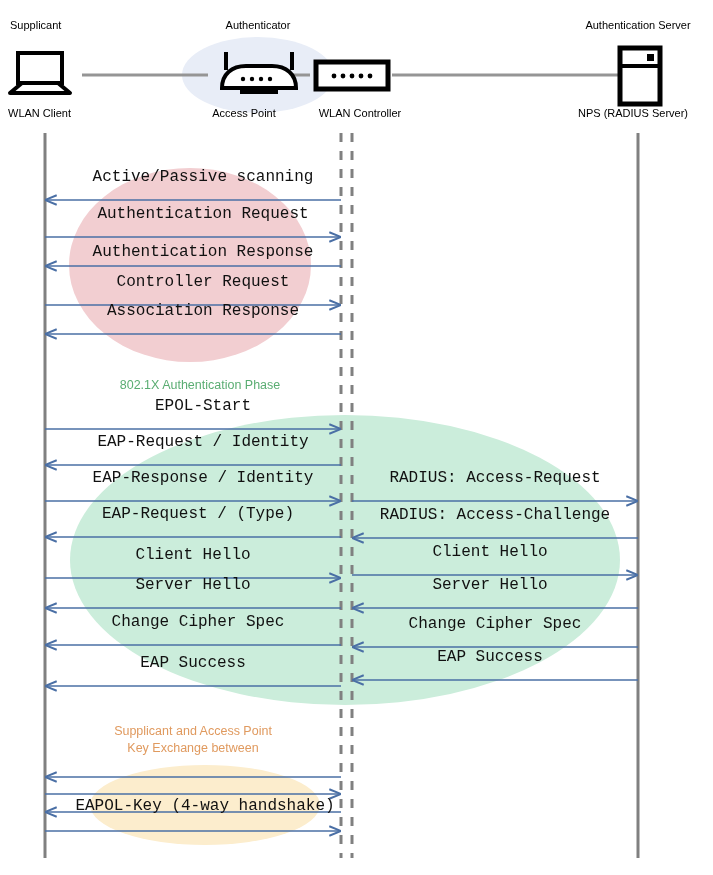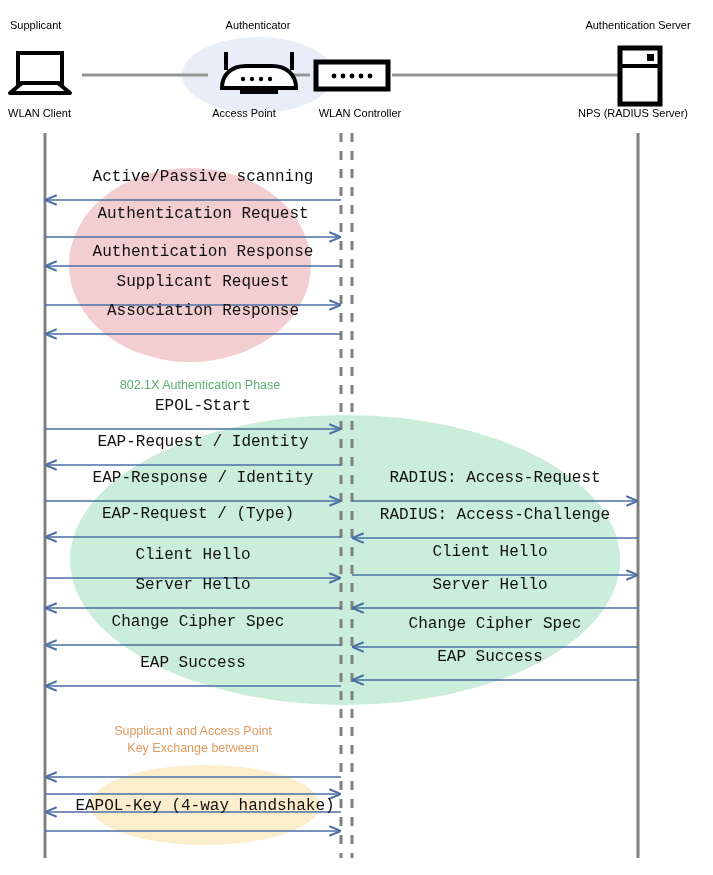--- a/index.html
+++ b/index.html
@@ -165,21 +165,21 @@
 
   <div class="phase-label phase-8021x" style="left:200px; top:377px; transform:translateX(-50%);">802.1X Authentication Phase</div>
   <div class="phase-label phase-key" style="left:193px; top:723px; transform:translateX(-50%);">
     <div>Supplicant and Access Point</div>
     <div>Key Exchange between</div>
   </div>
 
   <div class="msg-label" style="left:203px; top:185px; transform:translate(-50%,-100%);">Active/Passive scanning</div>
   <div class="msg-label" style="left:203px; top:222px; transform:translate(-50%,-100%);">Authentication Request</div>
   <div class="msg-label" style="left:203px; top:236px; transform:translate(-50%,-100%);margin-top:24px;">Authentication Response</div>
-  <div class="msg-label" style="left:203px; top:290px; transform:translate(-50%,-100%);">Supplicant Request</div>
+  <div class="msg-label" style="left:203px; top:290px; transform:translate(-50%,-100%);">Controller Request</div>
   <div class="msg-label" style="left:203px; top:319px; transform:translate(-50%,-100%);">Association Response</div>
 
   <div class="msg-label" style="left:203px; top:414px; transform:translate(-50%,-100%);">EPOL-Start</div>
   <div class="msg-label" style="left:203px; top:450px; transform:translate(-50%,-100%);">EAP-Request / Identity</div>
   <div class="msg-label" style="left:203px; top:486px; transform:translate(-50%,-100%);">EAP-Response / Identity</div>
   <div class="msg-label" style="left:198px; top:522px; transform:translate(-50%,-100%);">EAP-Request / (Type)</div>
   <div class="msg-label" style="left:193px; top:563px; transform:translate(-50%,-100%);">Client Hello</div>
   <div class="msg-label" style="left:193px; top:593px; transform:translate(-50%,-100%);">Server Hello</div>
   <div class="msg-label" style="left:198px; top:630px; transform:translate(-50%,-100%);">Change Cipher Spec</div>
   <div class="msg-label" style="left:193px; top:671px; transform:translate(-50%,-100%);">EAP Success</div>

